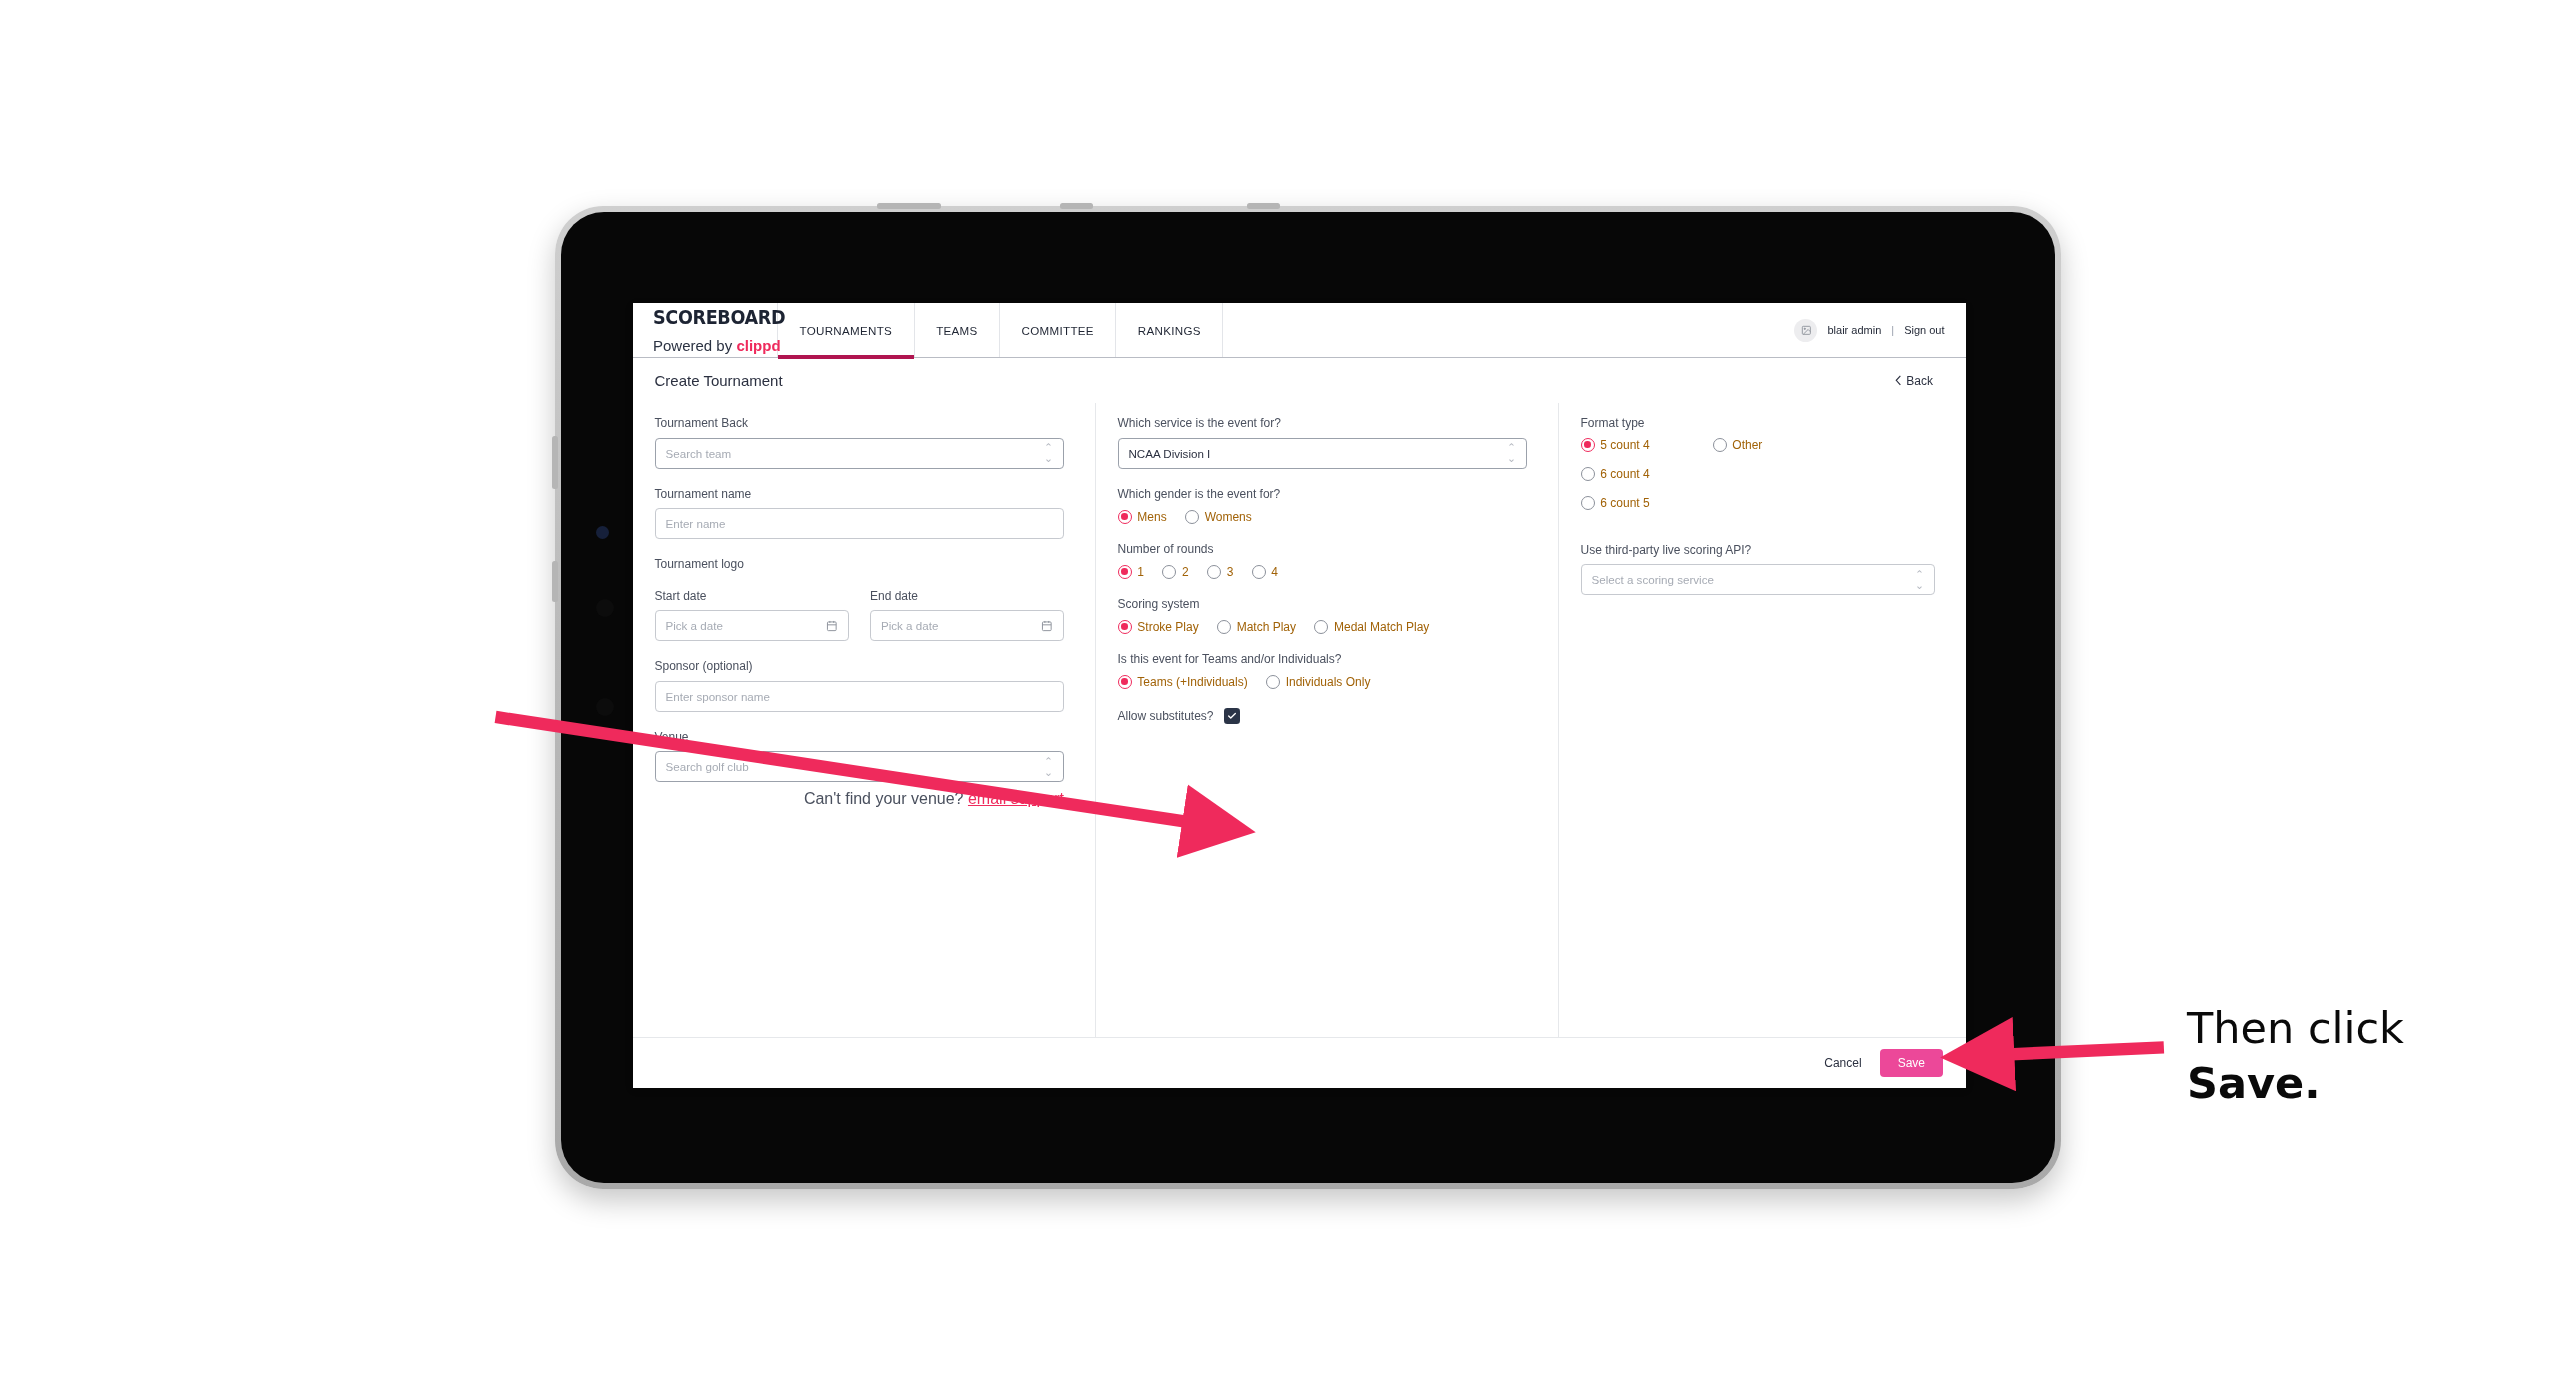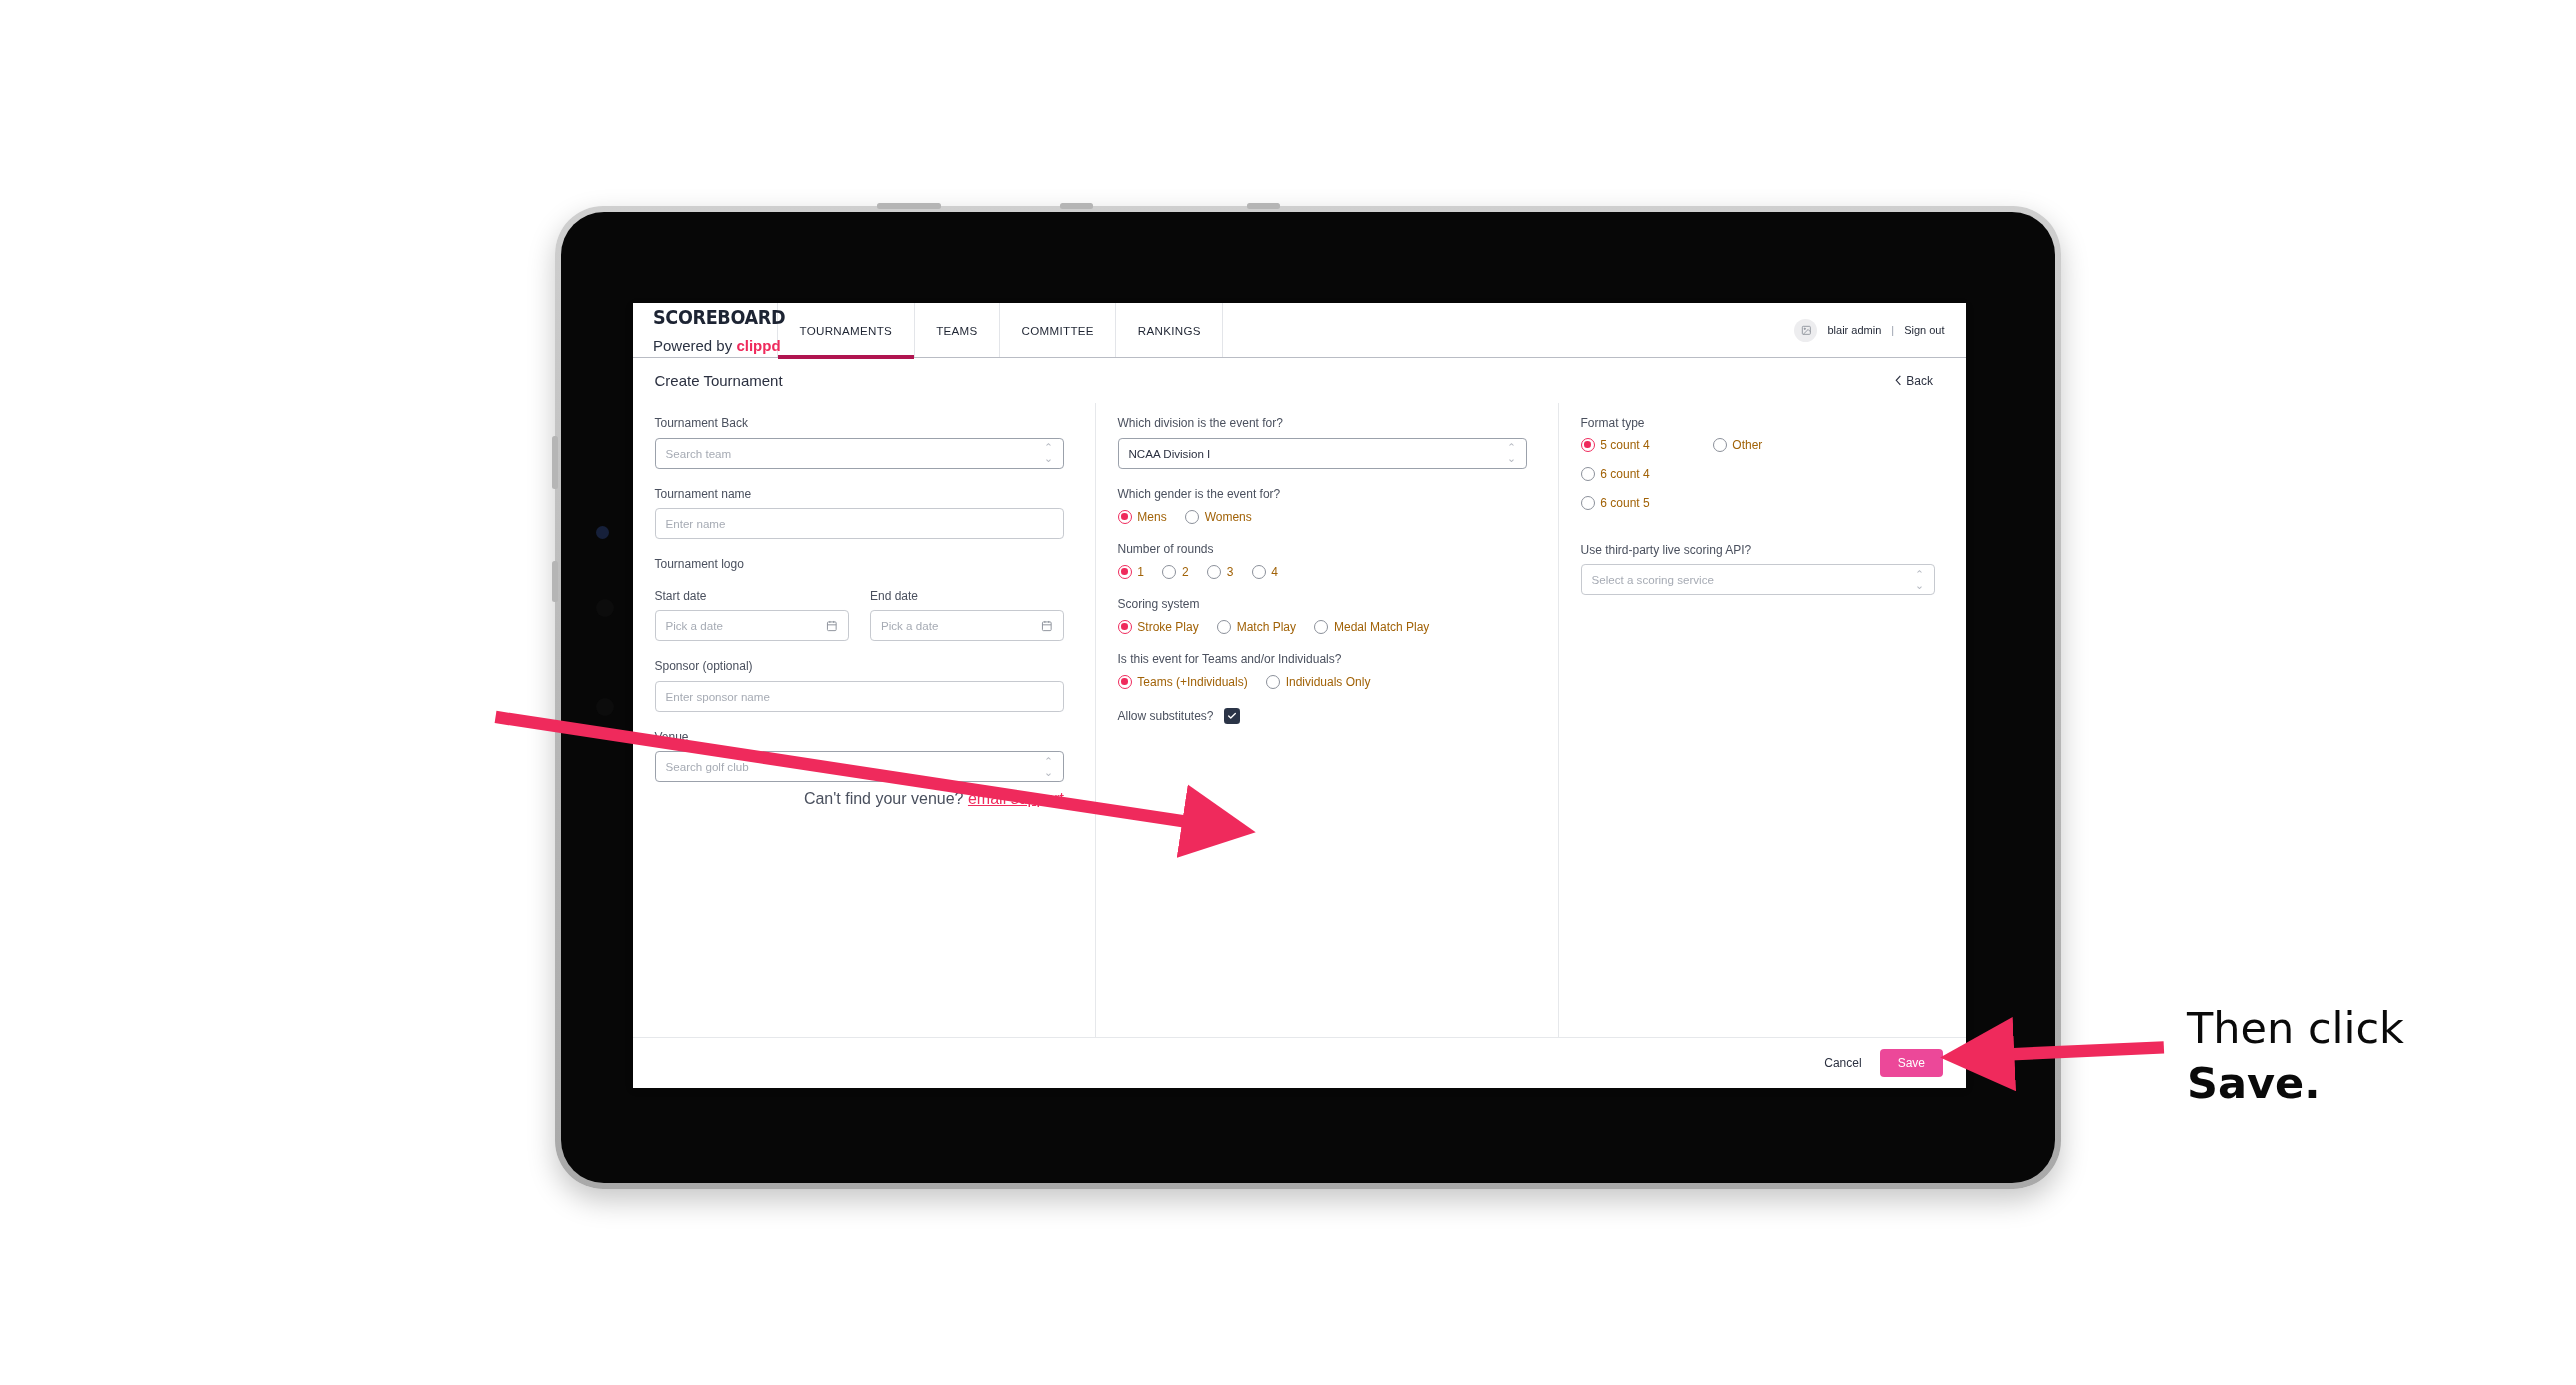--- a/index.html
+++ b/index.html
@@ -317,21 +317,21 @@
           <span>Search golf club</span>
           <span class="spin">⌃<br>⌄</span>
         </div>
 
         <div class="helper">
           <span>Can't find your venue? </span><a>email support</a>
         </div>
       </div>
 
       <div class="col col-2">
-        <div class="fieldlabel first">Which division is the event for?</div>
+        <div class="fieldlabel first">Which service is the event for?</div>
         <div class="inputbox">
           <span class="val">NCAA Division I</span>
           <span class="spin">⌃<br>⌄</span>
         </div>
 
         <div class="qlabel">Which gender is the event for?</div>
         <div class="radio-row">
           <div class="radio-item">
             <span class="radio on"></span>
             <span class="radio-label">Mens</span>

